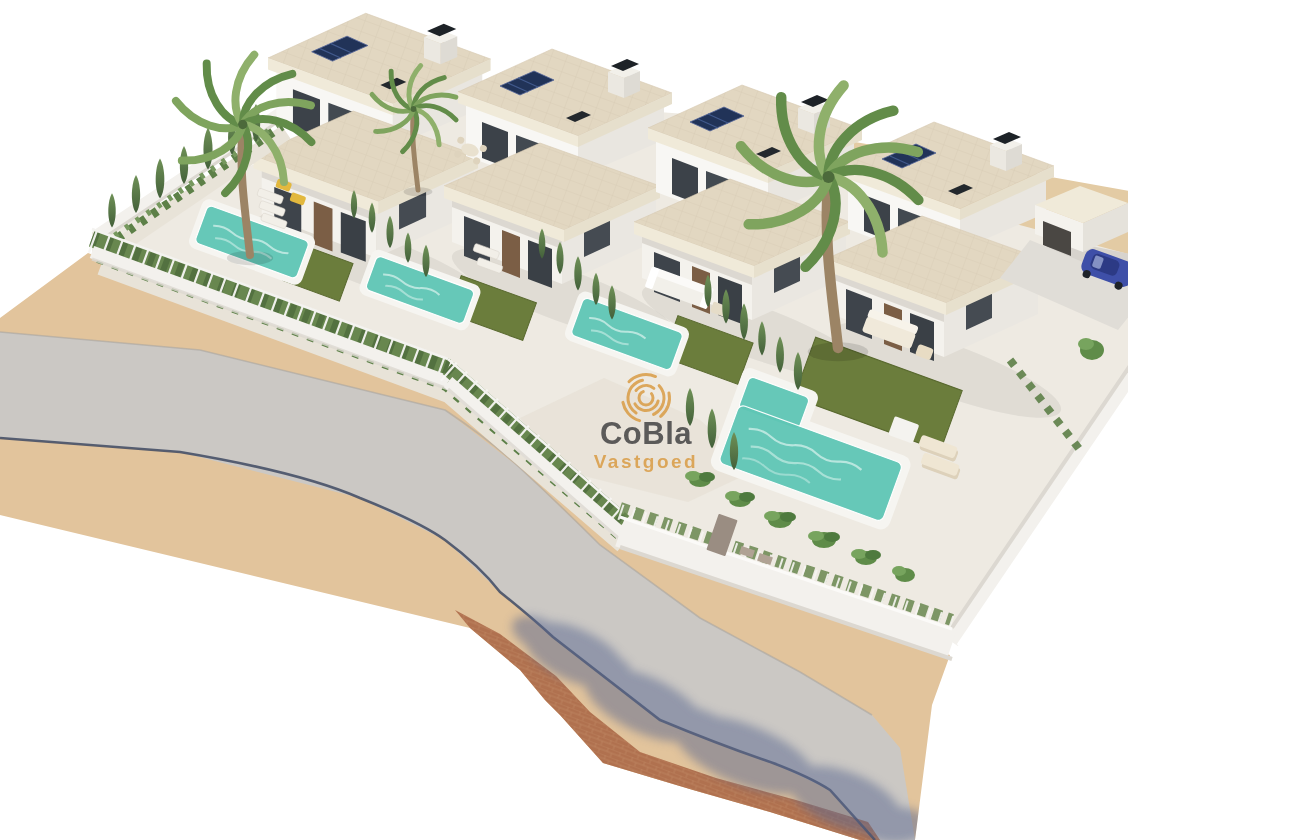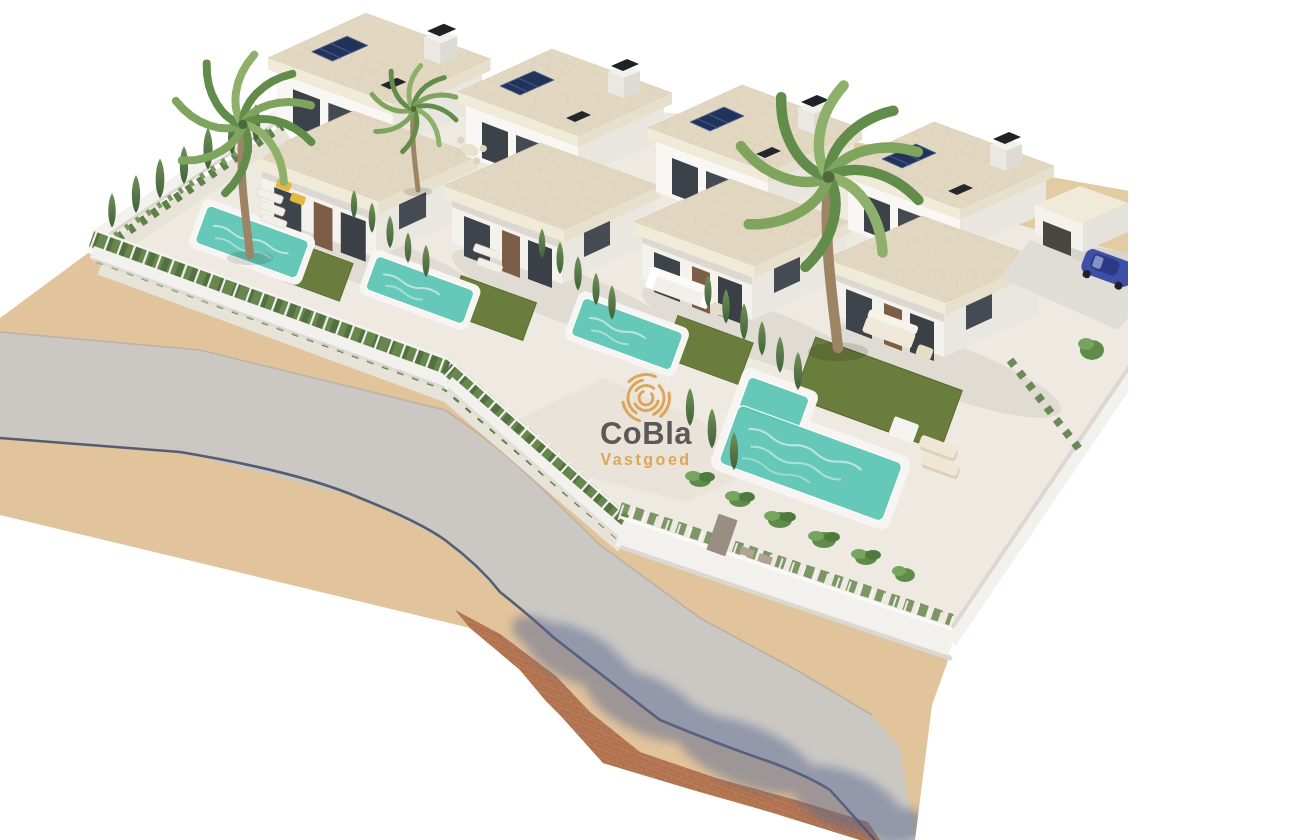--- a/index.html
+++ b/index.html
@@ -4,21 +4,21 @@
 <style>
   html,body{margin:0;padding:0;background:#fff;}
   .stage{position:relative;width:1128px;height:840px;background:var(--c-background,#fff);overflow:hidden;
          font-family:"Liberation Sans", sans-serif;}
   .scene-svg{position:absolute;left:0;top:0;}
   .watermark{position:absolute;left:576px;top:370px;width:140px;display:flex;flex-direction:column;
              align-items:center;opacity:.82;pointer-events:none;}
   .wm-logo{width:56px;height:56px;margin-bottom:-8px;}
   .wm-brand{font-size:31px;font-weight:bold;color:var(--c-watermark_dark,#3d3c3e);line-height:1.05;
             letter-spacing:.5px;}
-  .wm-sub{font-size:16px;font-weight:bold;color:var(--c-watermark_orange,#d9993f);letter-spacing:2.5px;
+  .wm-sub{font-size:19px;font-weight:bold;color:var(--c-watermark_orange,#d9993f);letter-spacing:2.5px;
           margin-top:0px;}
 </style>
 </head>
 <body>
 
 <div class="stage">
 
 <svg class="scene-svg" width="1290" height="840" viewBox="0 0 1290 840">
   <defs>
     <pattern id="tiles" width="15" height="11" patternUnits="userSpaceOnUse" patternTransform="rotate(20)">

